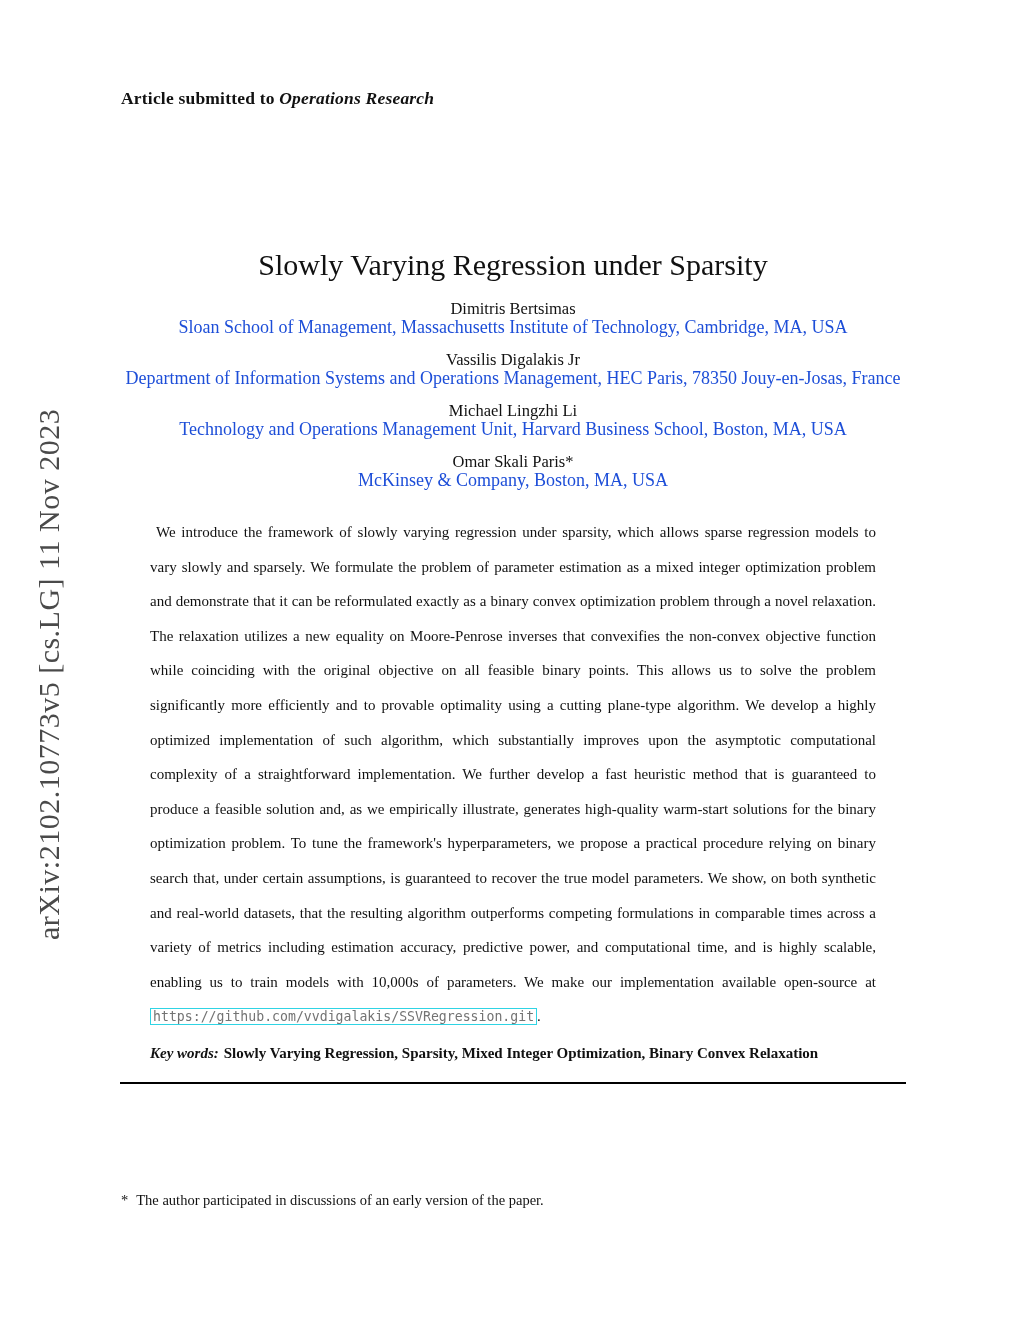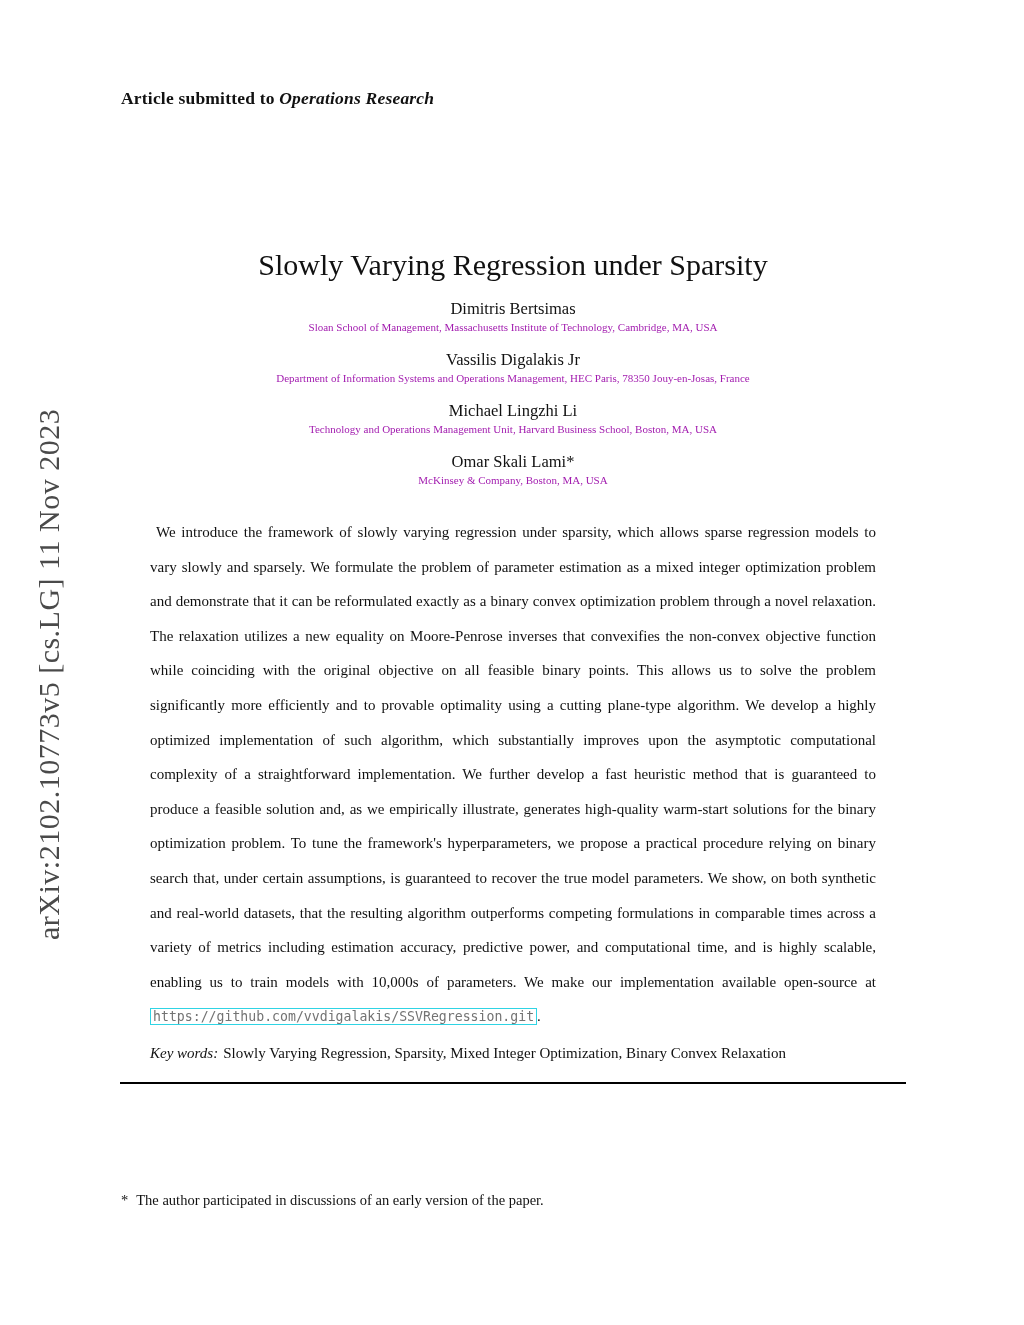--- a/index.html
+++ b/index.html
@@ -47,23 +47,23 @@
     font-weight: normal;
   }
   .author-name {
     text-align: center;
     font-size: 16.5px;
     line-height: 21px;
     margin-top: 13px;
   }
   .author-affil {
     text-align: center;
-    font-size: 11px;
+    font-size: 18px;
     line-height: 17px;
-    color: #a21caf;
+    color: #1d4ed8;
   }
   .abstract {
     margin: 26px 30px 0 30px;
     font-size: 15px;
     line-height: 34.6px;
     text-align: justify;
     text-indent: 6px;
   }
   .github-link {
     font-family: "DejaVu Sans Mono", "Liberation Mono", monospace;
@@ -71,20 +71,21 @@
     color: #737373;
     text-decoration: none;
     border: 1.5px solid #2fd4e4;
     padding: 0 2px;
     white-space: nowrap;
   }
   .keywords {
     margin: 8px 30px 0 30px;
     font-size: 15px;
     line-height: 21px;
+    font-weight: bold;
   }
   .keywords .kw-label { font-style: italic; }
   .keywords .kw-text { margin-left: 5px; }
   .rule {
     margin-top: 18px;
     border-top: 2px solid #000000;
     height: 0;
   }
   .footnote {
     position: absolute;
@@ -127,21 +128,21 @@
       <div class="author-name">Vassilis Digalakis Jr</div>
       <div class="author-affil">Department of Information Systems and Operations Management, HEC Paris, 78350 Jouy-en-Josas, France</div>
     </div>
 
     <div class="author-block">
       <div class="author-name">Michael Lingzhi Li</div>
       <div class="author-affil">Technology and Operations Management Unit, Harvard Business School, Boston, MA, USA</div>
     </div>
 
     <div class="author-block">
-      <div class="author-name">Omar Skali Lami*</div>
+      <div class="author-name">Omar Skali Paris*</div>
       <div class="author-affil">McKinsey &amp; Company, Boston, MA, USA</div>
     </div>
 
     <div class="abstract"><span>We introduce the framework of slowly varying regression under sparsity, which allows sparse regression models to vary slowly and sparsely. We formulate the problem of parameter estimation as a mixed integer optimization problem and demonstrate that it can be reformulated exactly as a binary convex optimization problem through a novel relaxation. The relaxation utilizes a new equality on Moore-Penrose inverses that convexifies the non-convex objective function while coinciding with the original objective on all feasible binary points. This allows us to solve the problem significantly more efficiently and to provable optimality using a cutting plane-type algorithm. We develop a highly optimized implementation of such algorithm, which substantially improves upon the asymptotic computational complexity of a straightforward implementation. We further develop a fast heuristic method that is guaranteed to produce a feasible solution and, as we empirically illustrate, generates high-quality warm-start solutions for the binary optimization problem. To tune the framework's hyperparameters, we propose a practical procedure relying on binary search that, under certain assumptions, is guaranteed to recover the true model parameters. We show, on both synthetic and real-world datasets, that the resulting algorithm outperforms competing formulations in comparable times across a variety of metrics including estimation accuracy, predictive power, and computational time, and is highly scalable, enabling us to train models with 10,000s of parameters. We make our implementation available open-source at </span><a class="github-link" href="#">https://github.com/vvdigalakis/SSVRegression.git</a><span>.</span></div>
 
     <div class="keywords">
       <span class="kw-label">Key words:</span><span class="kw-text">Slowly Varying Regression, Sparsity, Mixed Integer Optimization, Binary Convex Relaxation</span>
     </div>
 
     <div class="rule"></div>

